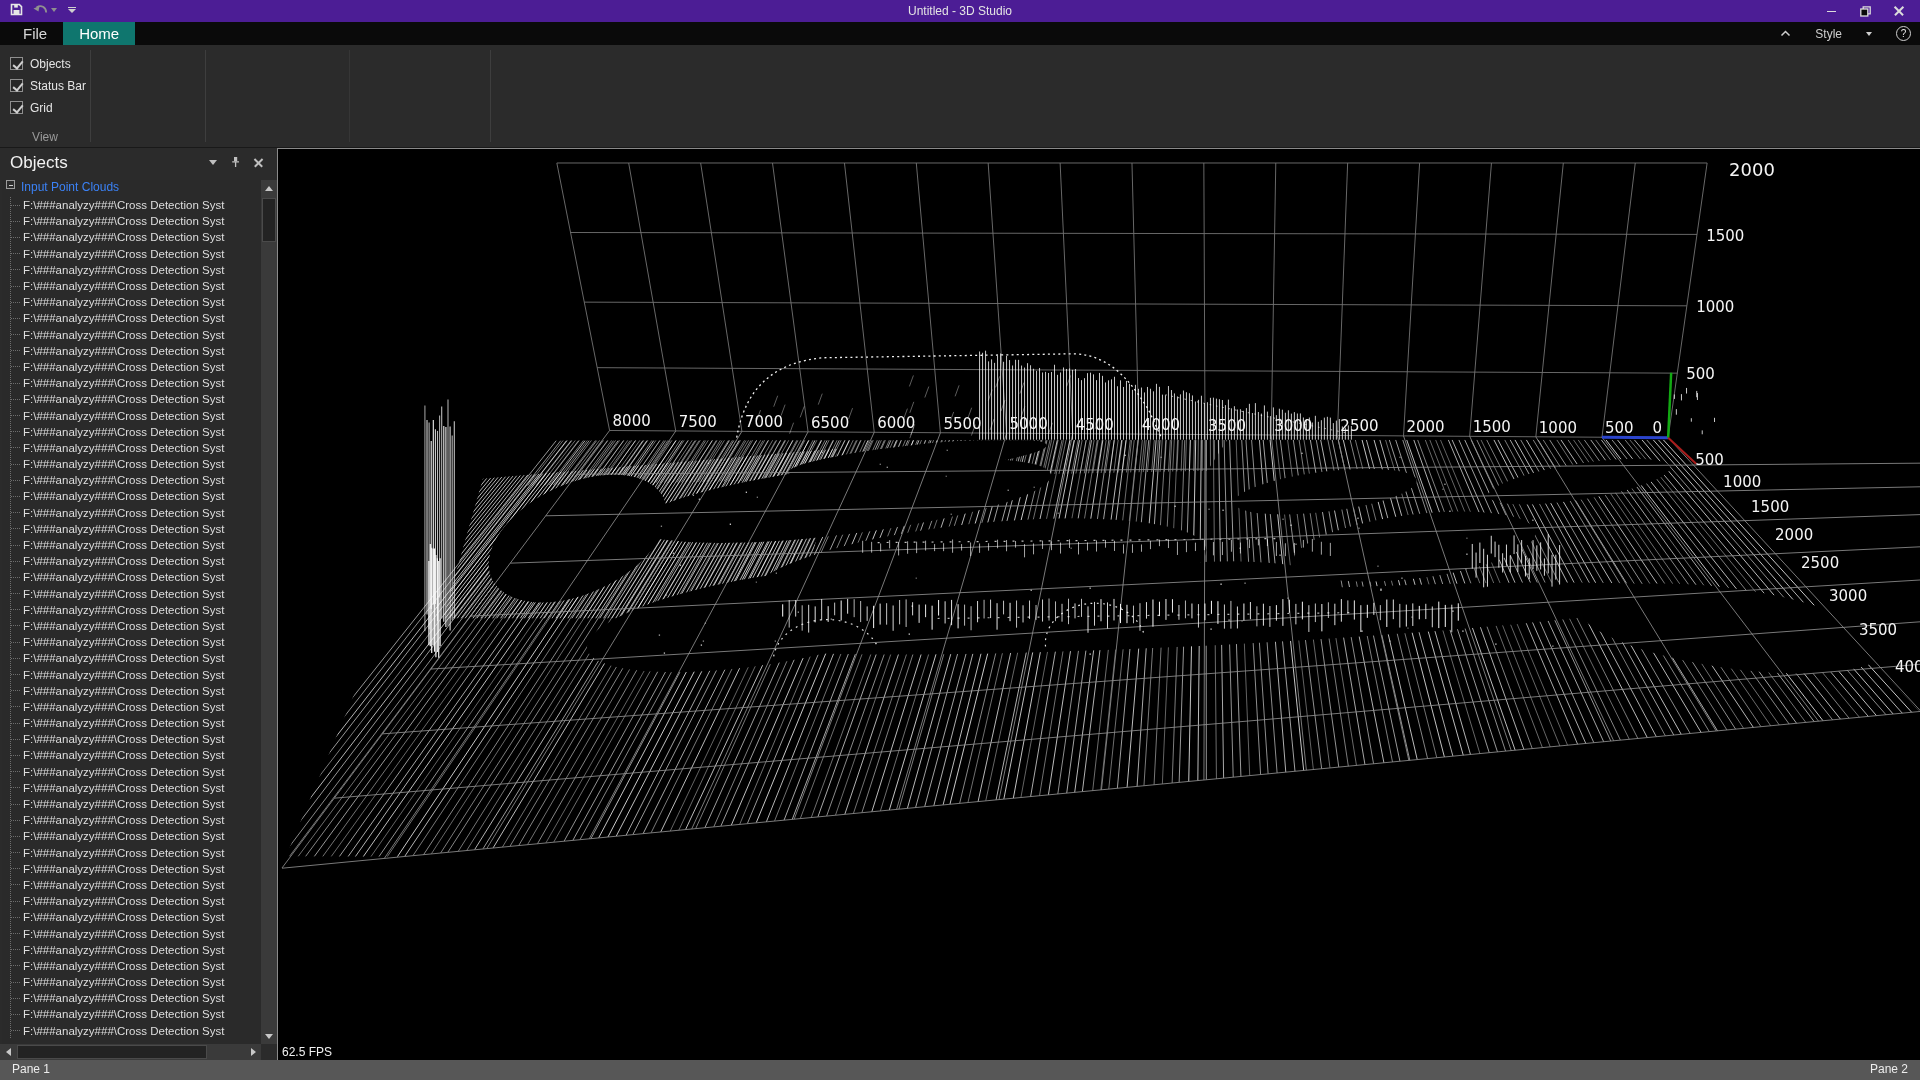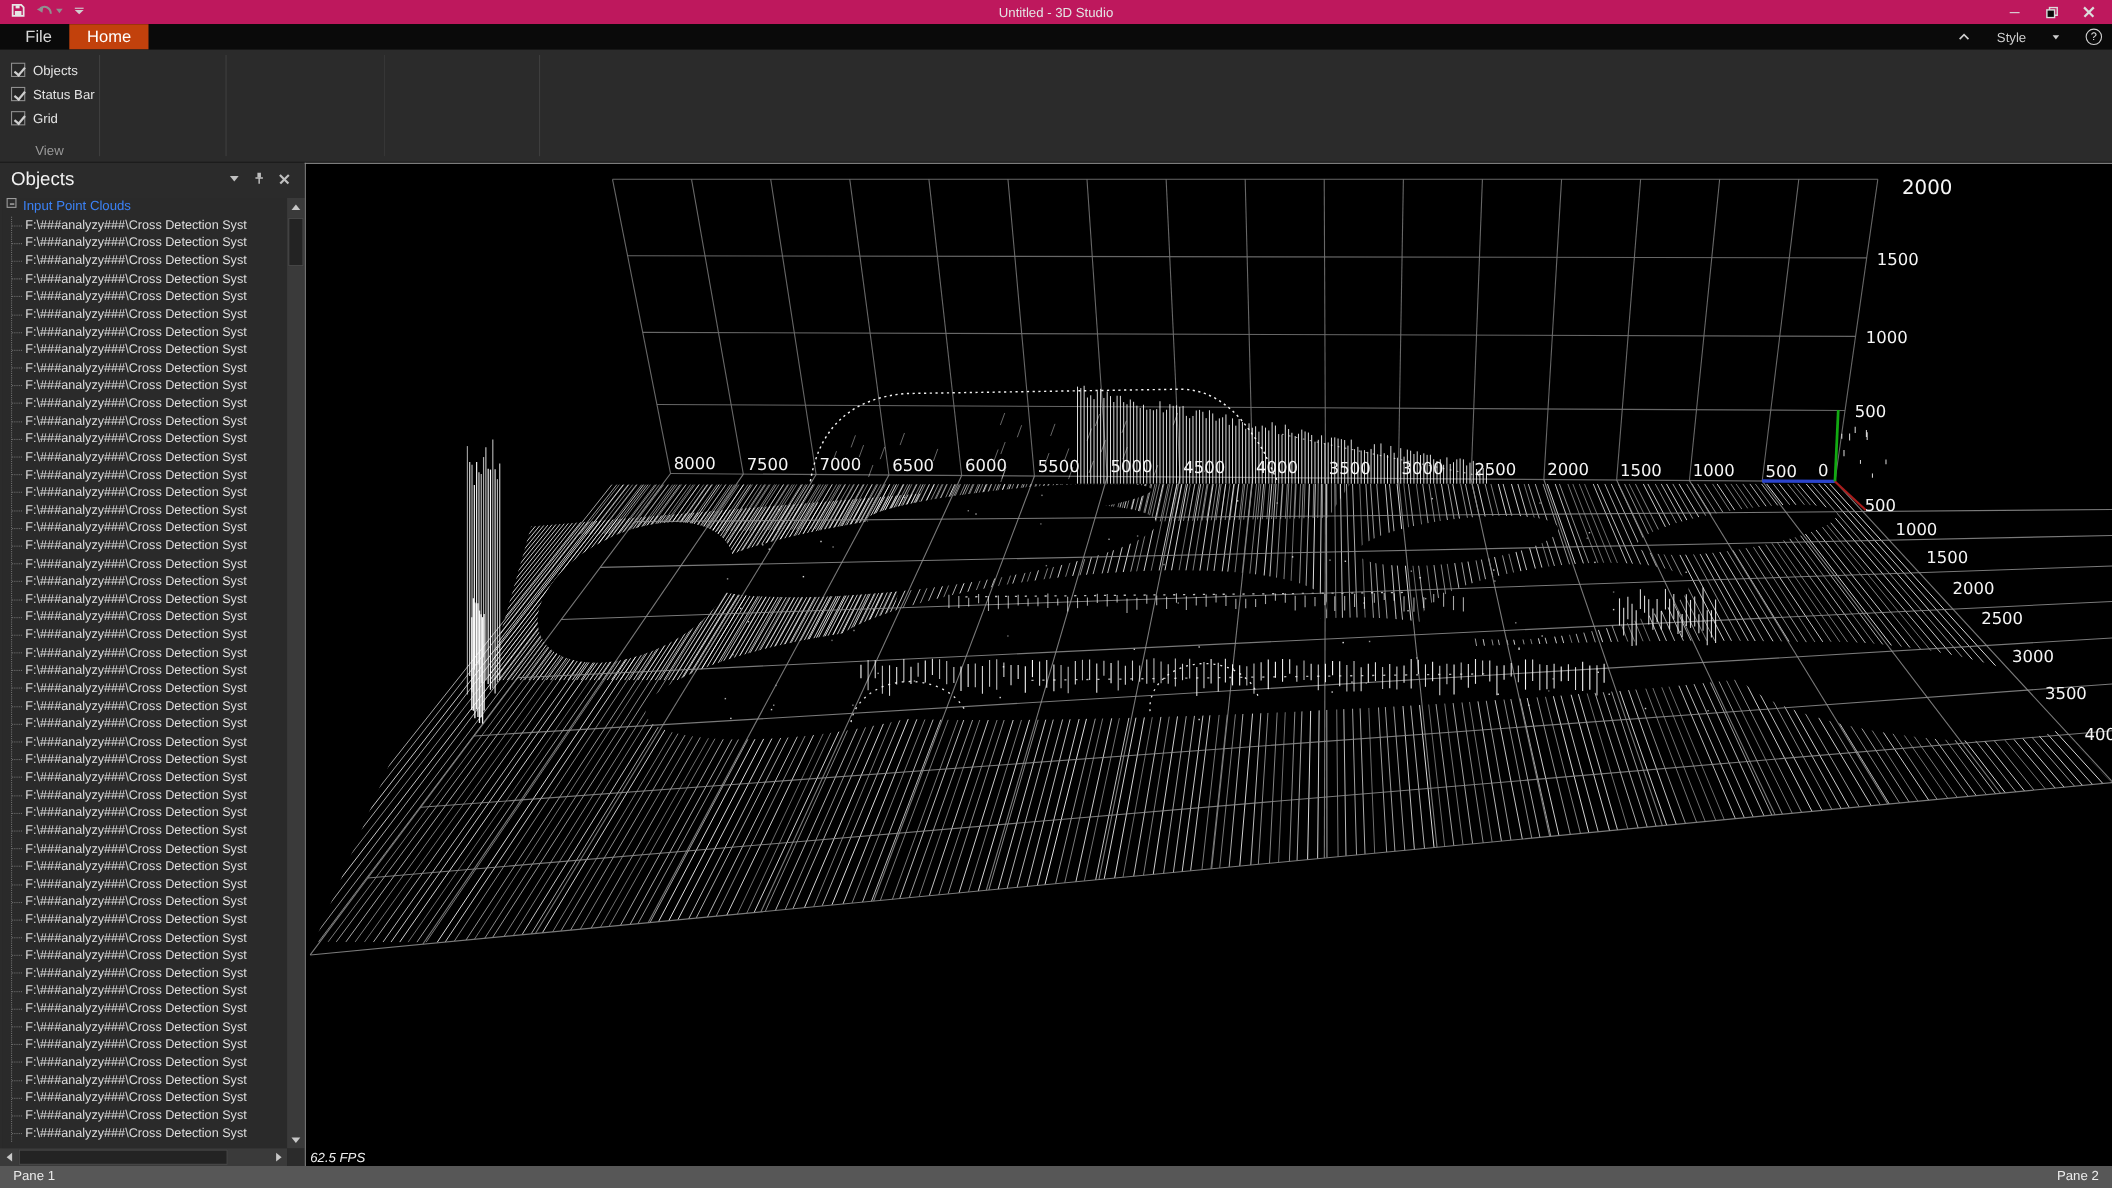--- a/index.html
+++ b/index.html
@@ -1,39 +1,39 @@
 <!DOCTYPE html>
 <html><head>
 <meta charset="utf-8">
 <style>
   * { margin:0; padding:0; box-sizing:border-box; }
   html,body { width:1920px; height:1080px; overflow:hidden; background:#000;
     font-family:"Liberation Sans", sans-serif; color:#e8e8e8; }
 
   
-  .titlebar { position:absolute; left:0; top:0; width:100%; height:22px; background:#be185d; }
+  .titlebar { position:absolute; left:0; top:0; width:100%; height:22px; background:#4c1d95; }
   .qat { position:absolute; left:10px; top:3px; display:flex; gap:10px; align-items:center; }
   .qat-item { display:flex; align-items:center; gap:2px; }
   .mini-caret { width:0; height:0; border-left:3.5px solid transparent; border-right:3.5px solid transparent; border-top:4px solid #8f8f8f; }
   .custom-glyph { width:9px; display:flex; flex-direction:column; align-items:center; gap:1px; }
   .custom-glyph .bar { width:8px; height:0; border-top:1.5px solid #cfcfcf; }
   .custom-glyph .tri { width:0; height:0; border-left:4px solid transparent; border-right:4px solid transparent; border-top:4.5px solid #cfcfcf; }
   .wintitle { position:absolute; left:0; right:0; top:0; height:22px; line-height:22px; text-align:center; font-size:12px; color:#e4e4e4; }
   .winbtns { position:absolute; right:4px; top:0; display:flex; height:22px; }
   .wbtn { width:34px; height:22px; display:flex; align-items:center; justify-content:center; }
   .glyph-min { width:9px; height:0; border-top:1.5px solid #dcdcdc; }
   .glyph-close { position:relative; width:10px; height:10px; }
   .glyph-close::before, .glyph-close::after { content:""; position:absolute; left:-1px; top:4px; width:12px; height:1.5px; background:#dcdcdc; }
   .glyph-close::before { transform:rotate(45deg); } .glyph-close::after { transform:rotate(-45deg); }
 
   
   .tabrow { position:absolute; left:0; top:22px; width:100%; height:23px; background:#0a0a0a; display:flex; align-items:stretch; }
   .tab { padding:0 16px; font-size:15px; line-height:23px; color:#d8d8d8; }
   .tab.file { margin-left:7px; }
-  .tab.active { background:#c2410c; color:#fff; }
+  .tab.active { background:#0f766e; color:#fff; }
   .tabrow-right { position:absolute; right:9px; top:0; height:23px; display:flex; align-items:center; gap:24px; color:#cfcfcf; font-size:12px; }
   .style-caret { width:0; height:0; border-left:3.5px solid transparent; border-right:3.5px solid transparent; border-top:4px solid #cfcfcf; }
   .help-circle { width:15px; height:15px; border-radius:50%; border:1px solid #cfcfcf; display:flex; align-items:center; justify-content:center; font-size:10px; color:#e8e8e8; }
   .help-circle::after { content:"?"; }
 
   
   .ribbon { position:absolute; left:0; top:45px; width:100%; height:103px; background:#2b2b2b; border-bottom:1px solid #191919; }
   .rgroup { position:absolute; top:0; bottom:0; }
   .glabel { position:absolute; bottom:3px; left:0; right:0; text-align:center; font-size:12px; color:#9a9a9a; }
   .vsep { position:absolute; top:5px; bottom:5px; width:1px; background:#3e3e3e; }
@@ -72,21 +72,21 @@
   .tri-left { width:0;height:0;border-top:4px solid transparent;border-bottom:4px solid transparent;border-right:5px solid #c8c8c8; }
   .tri-right { width:0;height:0;border-top:4px solid transparent;border-bottom:4px solid transparent;border-left:5px solid #c8c8c8; }
   .vthumb { position:absolute; left:1px; right:1px; top:18px; height:44px; background:#232323; border:1px solid #4a4a4a; }
   .hthumb { position:absolute; top:1px; bottom:1px; left:17px; width:190px; background:#232323; border:1px solid #4a4a4a; }
   .sb-corner { position:absolute; right:0; bottom:0; width:16px; height:16px; background:#2b2b2b; }
 
   
   .viewport { position:absolute; left:277px; top:148px; right:0; bottom:20px; background:#000;
      border-top:1px solid #8a8a8a; border-left:1px solid #8a8a8a; }
   .viewport svg { position:absolute; left:0; top:0; width:100%; height:100%; }
-  .fps { position:absolute; left:4px; bottom:1px; font-size:12px; color:#f0f0f0;font-style:italic; }
+  .fps { position:absolute; left:4px; bottom:1px; font-size:12px; color:#f0f0f0; }
 
   
   .statusbar { position:absolute; left:0; bottom:0; width:100%; height:20px; background:#575757;
      font-size:12px; color:#ececec; }
   .statusbar .pane-left { position:absolute; left:12px; top:2px; }
   .statusbar .pane-right { position:absolute; right:12px; top:2px; }
 </style>
 </head>
 <body>
 

